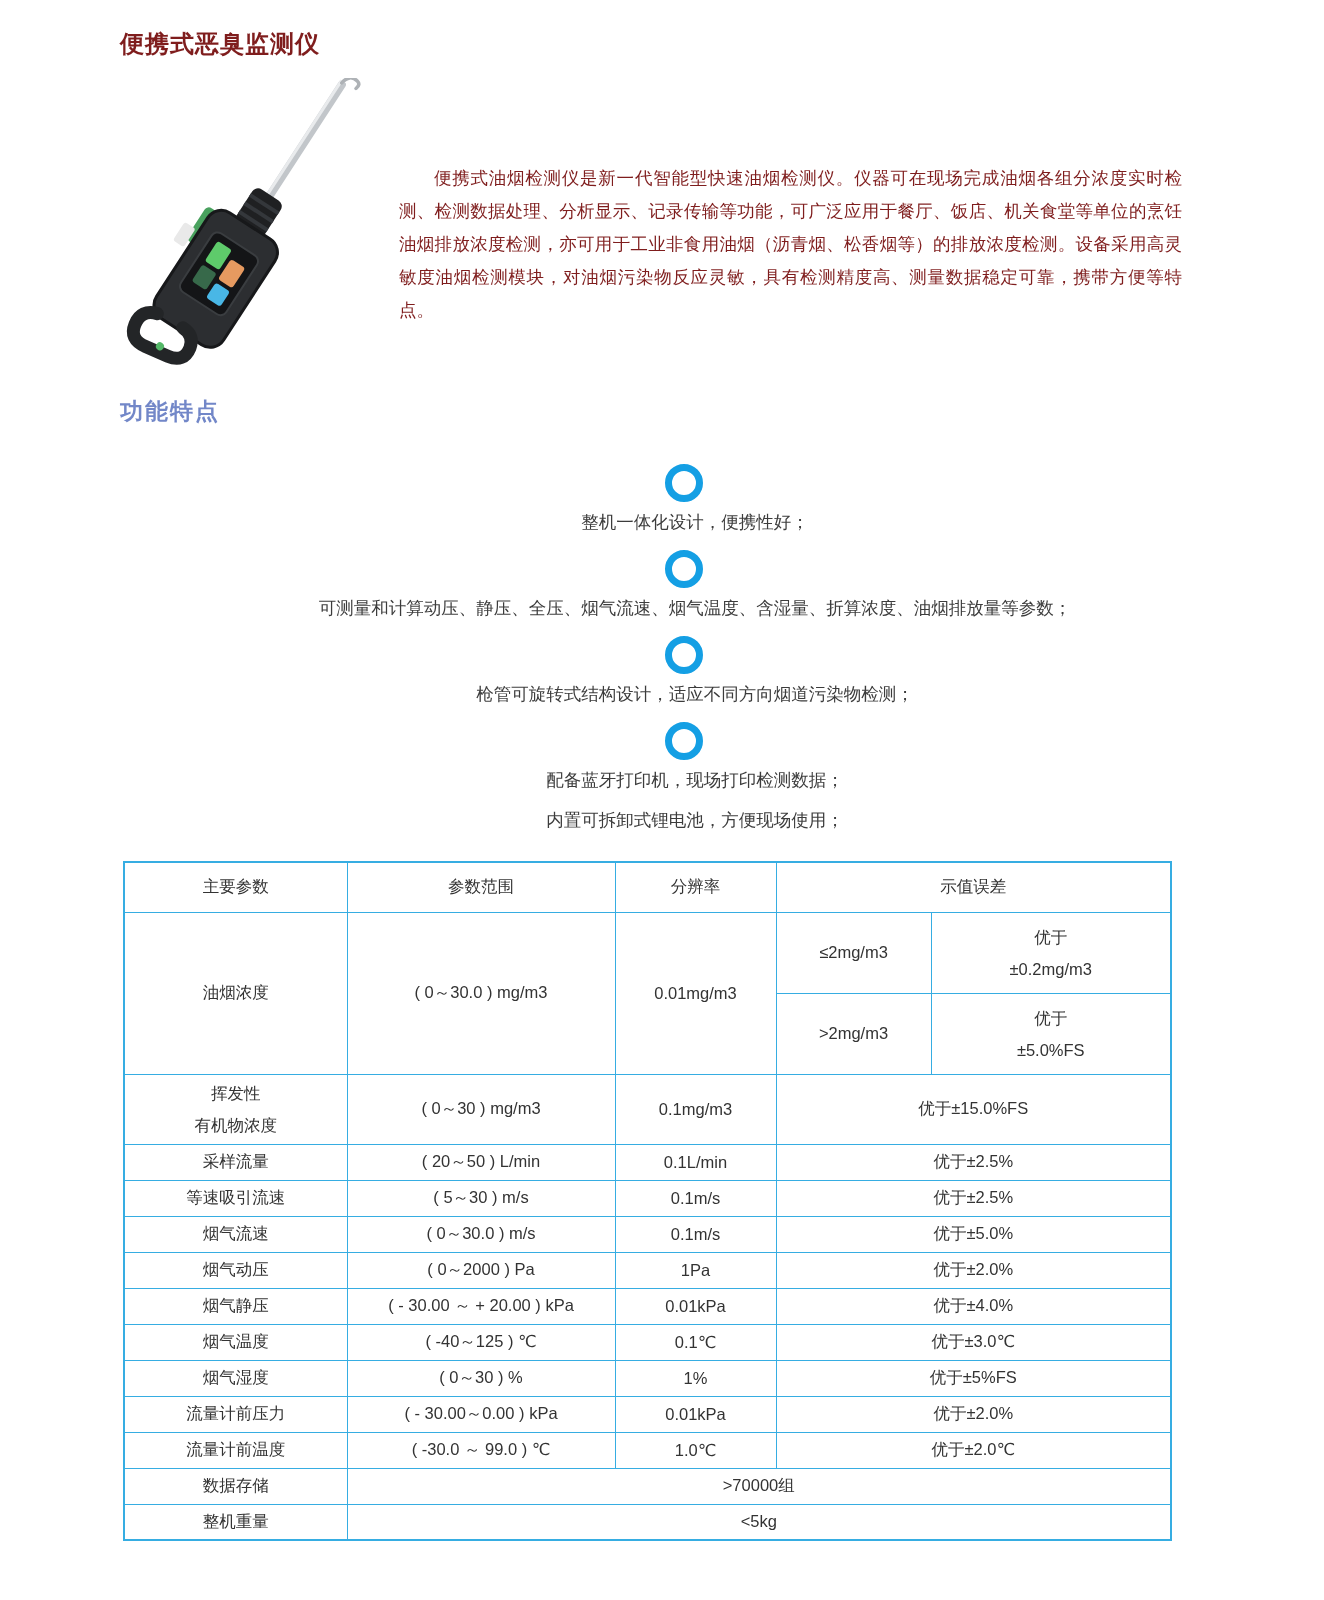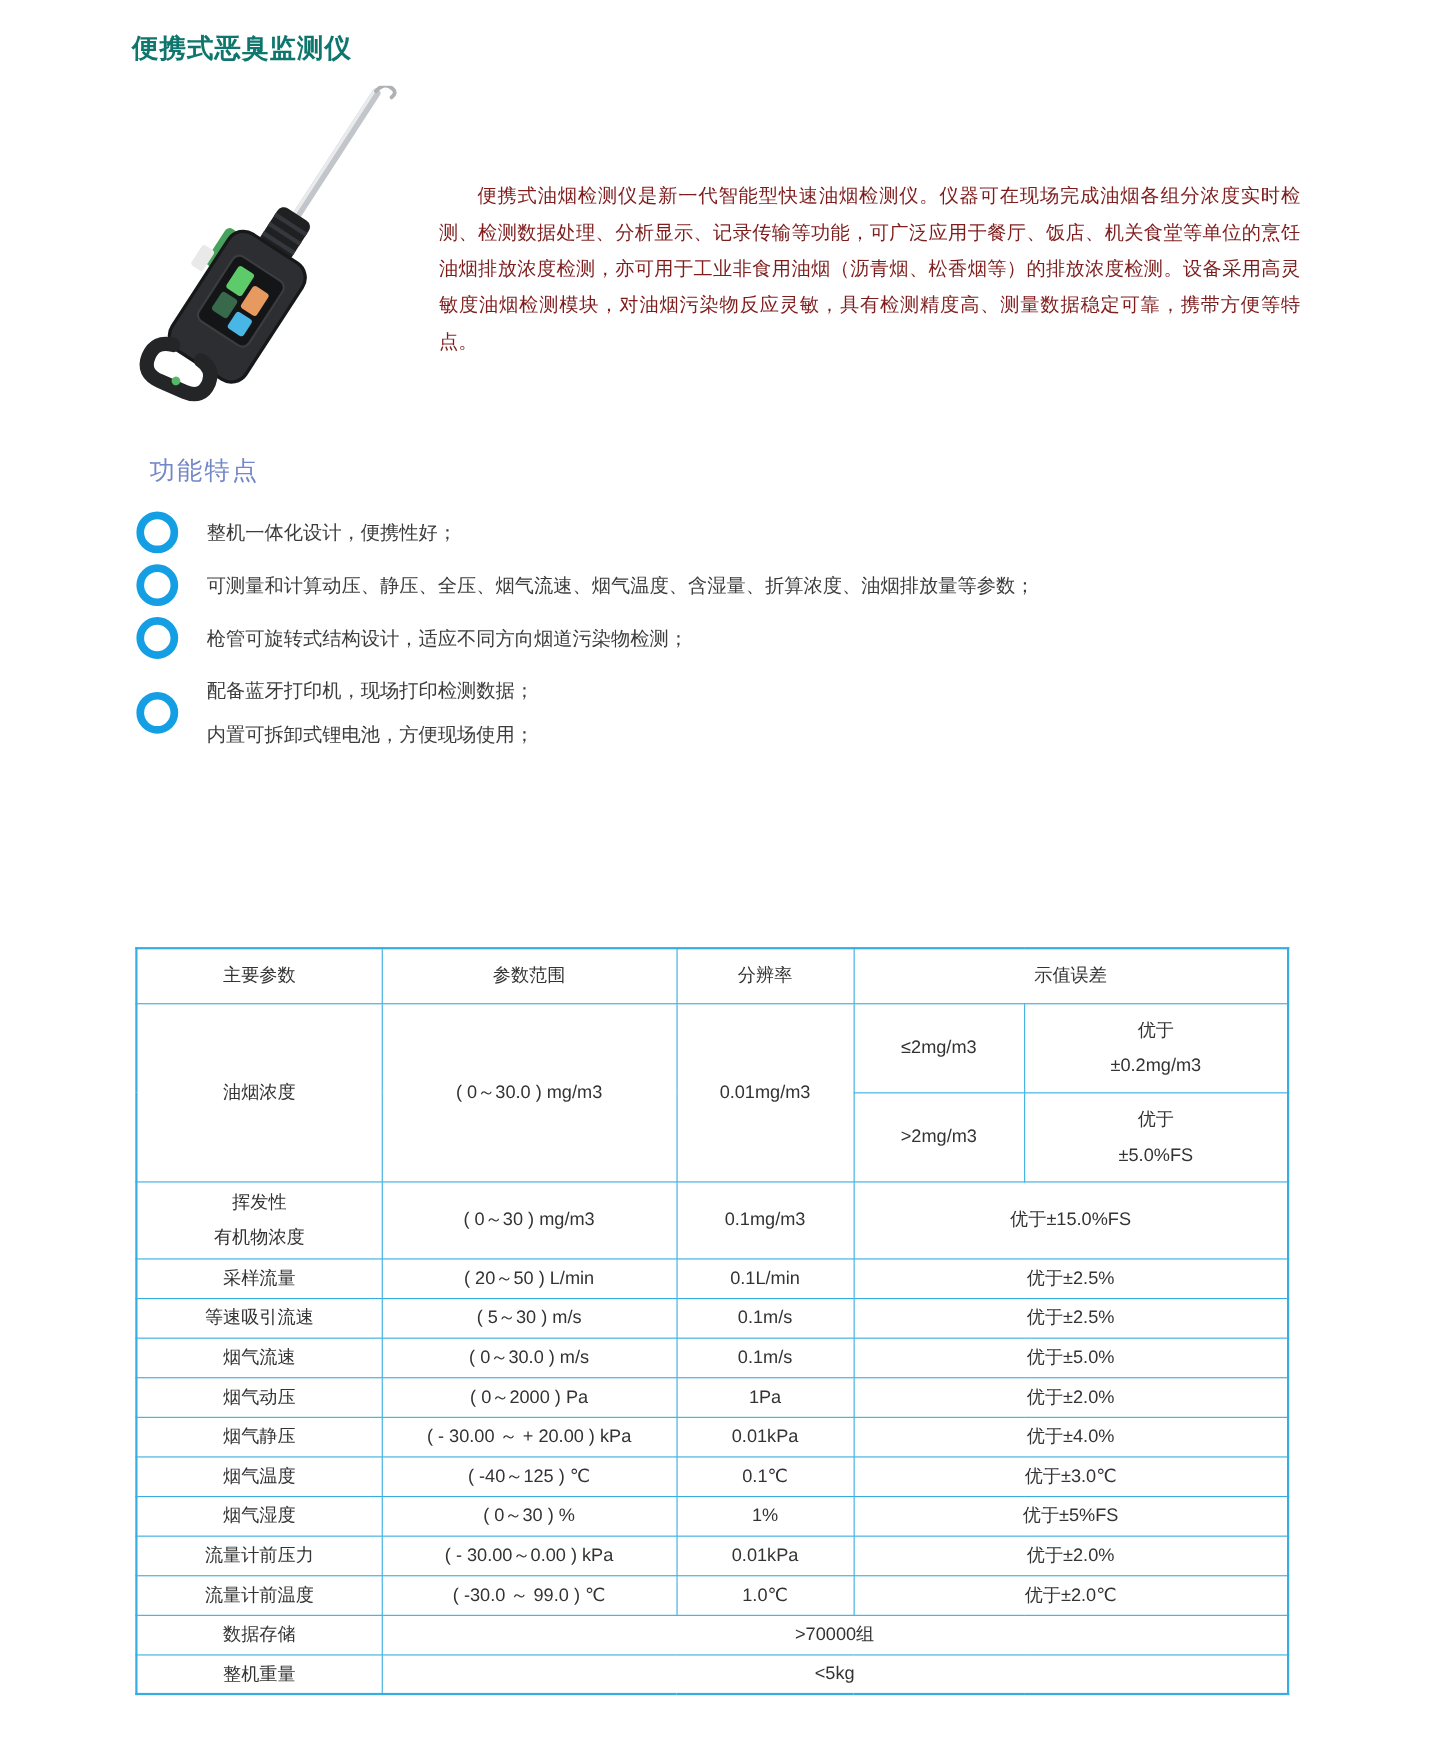--- a/index.html
+++ b/index.html
@@ -3,33 +3,33 @@
 <meta charset="utf-8">
 <style>
   html,body{margin:0;padding:0;}
   body{
     width:1324px;height:1600px;position:relative;background:#ffffff;
     font-family:"Liberation Sans","DejaVu Sans",sans-serif;color:#3a3a3a;
     overflow:hidden;
   }
   .title{
     position:absolute;left:120px;top:28px;margin:0;
-    font-size:24px;font-weight:700;color:#0f766e;letter-spacing:1px;
+    font-size:24px;font-weight:700;color:#7f1d1d;letter-spacing:1px;
   }
   .product{position:absolute;left:98px;top:78px;width:300px;height:300px;}
   .intro{
     position:absolute;left:399px;top:162px;width:783px;margin:0;
     font-size:17.5px;line-height:33px;text-align:justify;text-indent:2em;color:#7f1d1d;
   }
   .section-heading{
-    position:absolute;left:120px;top:396px;margin:16px;
-    font-size:23px;font-weight:400;color:#7287c8;letter-spacing:2px;
+    position:absolute;left:120px;top:396px;margin:0;
+    font-size:23px;font-weight:700;color:#7287c8;letter-spacing:2px;
   }
   .features{position:absolute;left:120px;top:464px;width:1150px;}
-  .feature{display:flex;align-items:center;margin-bottom:8px;}
+  .feature{display:flex;align-items:center;margin-bottom:8px;flex-direction:column;}
   .ring{
     flex:0 0 auto;width:24px;height:24px;border:7px solid #149fe4;border-radius:50%;
     margin-left:4px;margin-right:26px;background:#fff;
   }
   .feature-text{font-size:17.5px;line-height:40px;color:#3c3c3c;}
   .spec{
     position:absolute;left:123px;top:861px;width:1047px;
     border-collapse:collapse;table-layout:fixed;
     font-size:16.5px;color:#333;
   }

